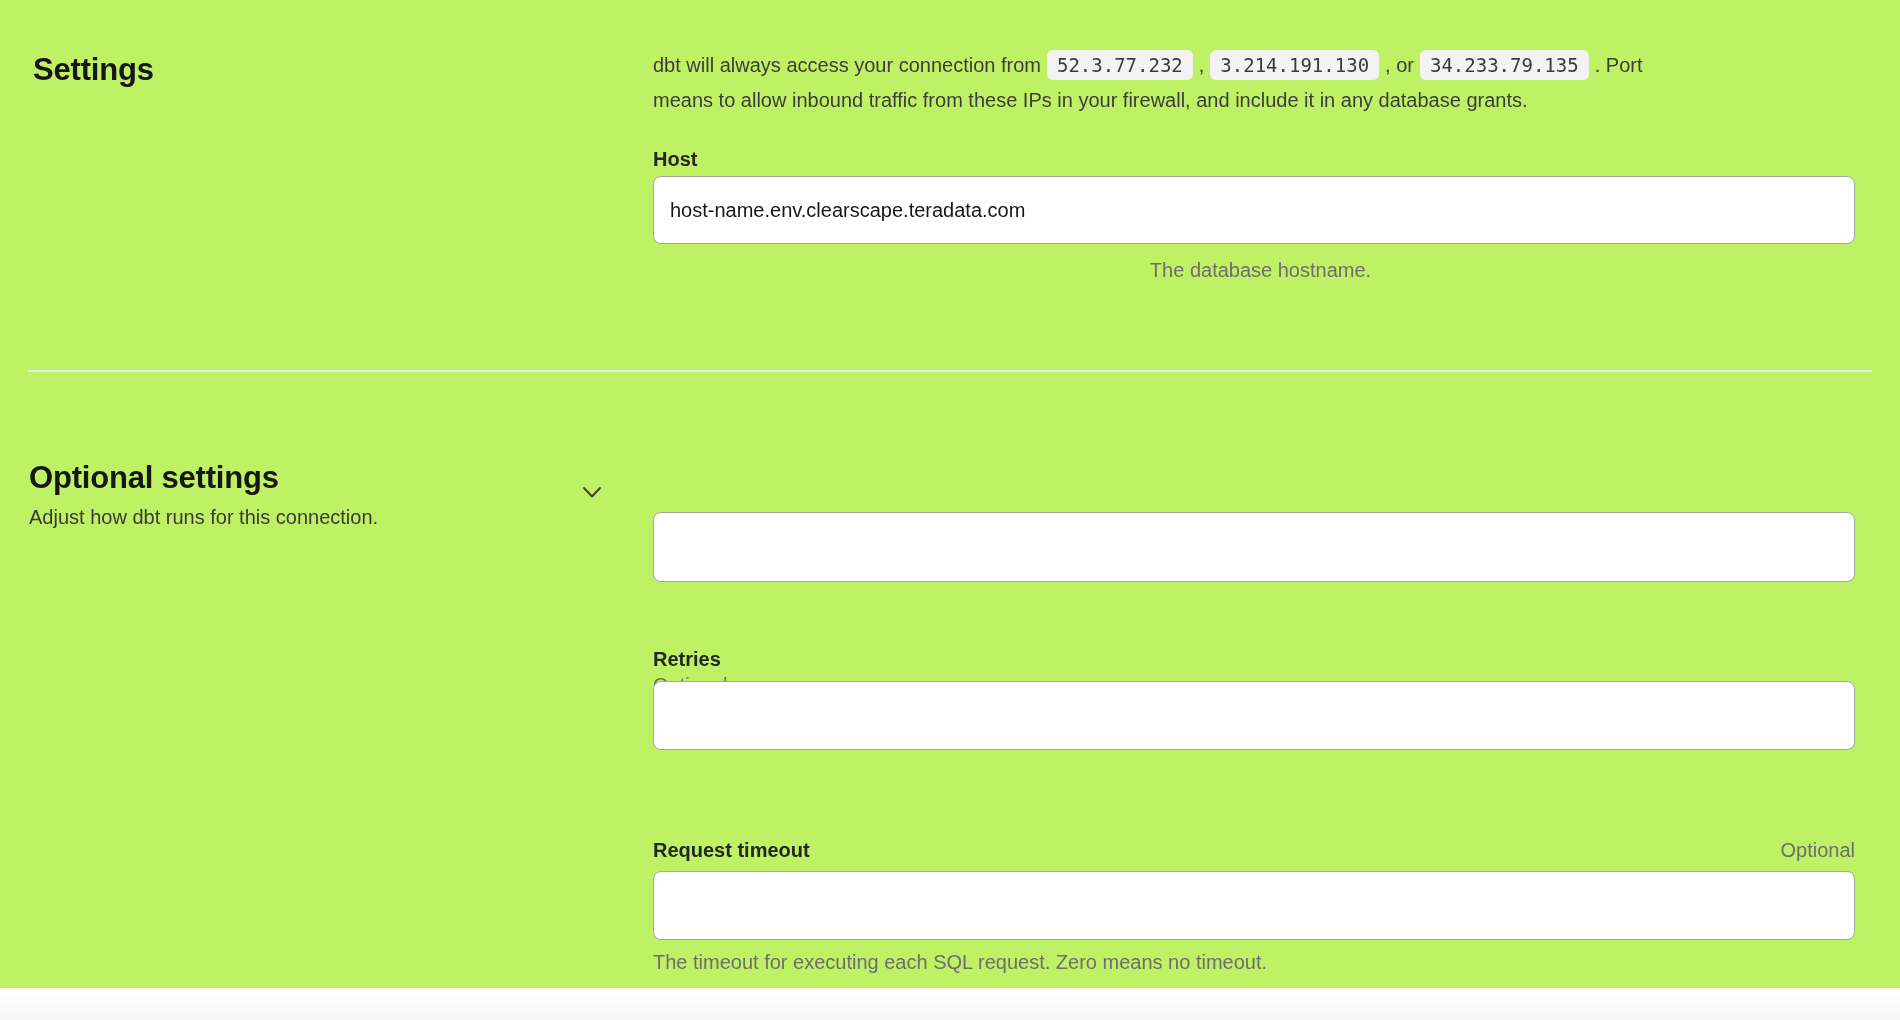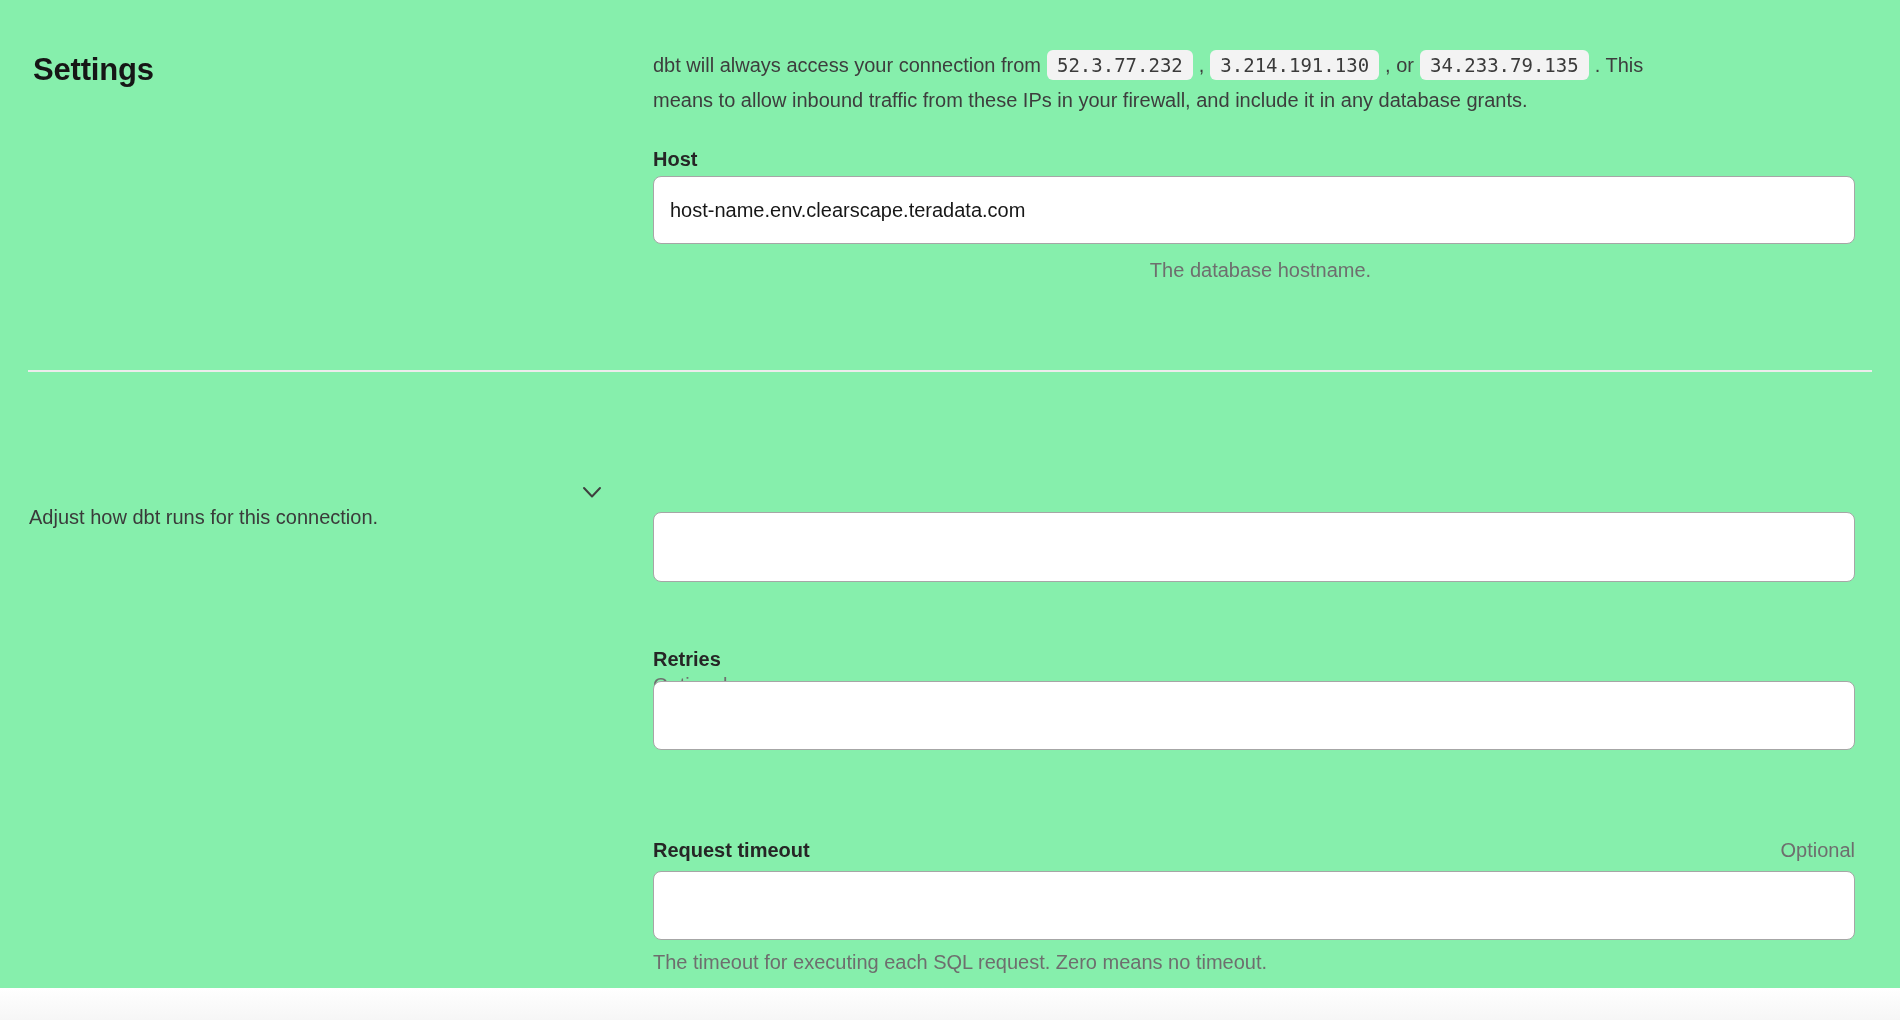--- a/index.html
+++ b/index.html
@@ -1,21 +1,21 @@
 <!DOCTYPE html>
 <html><head>
 <meta charset="utf-8">
 <style>
   * { margin: 0; padding: 0; box-sizing: border-box; }
   html, body { background: #ffffff; }
   .page {
     position: relative;
     width: 1900px;
     height: 1020px;
-    background: #86efac;
+    background: #bef264;
     overflow: hidden;
     font-family: "Liberation Sans", sans-serif;
     color: #3d3d3d;
   }
   .abs { position: absolute; }
 
   
   .section-title {
     font-size: 31px;
     line-height: 40px;
@@ -79,32 +79,33 @@
     background: linear-gradient(180deg, #ffffff 0%, #f6f6f6 100%); }
 </style>
 </head>
 <body>
 
 <div class="page">
 
   <h1 class="abs section-title" style="left:33px; top:50px;">Settings</h1>
 
   <div class="abs intro">
-    <div class="intro-line"><span>dbt will always access your connection from</span><code class="ip-chip">52.3.77.232</code><span>,</span><code class="ip-chip">3.214.191.130</code><span>, or</span><code class="ip-chip">34.233.79.135</code><span>. This</span></div>
+    <div class="intro-line"><span>dbt will always access your connection from</span><code class="ip-chip">52.3.77.232</code><span>,</span><code class="ip-chip">3.214.191.130</code><span>, or</span><code class="ip-chip">34.233.79.135</code><span>. Port</span></div>
     <div class="intro-line"><span>means to allow inbound traffic from these IPs in your firewall, and include it in any database grants.</span></div>
   </div>
 
   <div class="abs field-label" style="left:653px; top:146px;">Host</div>
 
   <input class="abs text-input" style="left: 653px; top: 176px; height: 68px;" type="text" value="host-name.env.clearscape.teradata.com">
 
   <div class="abs field-help" style="left:653px; top:257px;text-align:center;">The database hostname.</div>
 
   <div class="abs divider"></div>
 
+  <h2 class="abs section-title" style="left:29px; top:458px;">Optional settings</h2>
 
   <div class="abs section-subtitle" style="left:29px; top:504px;">Adjust how dbt runs for this connection.</div>
 
   <button class="abs collapse-btn">
     <span style="display:flex;">
       <svg width="20" height="13" viewBox="0 0 20 13" fill="none">
         <path d="M2 2 L10 10.5 L18 2" stroke="#3f3f3f" stroke-width="2" stroke-linecap="round" stroke-linejoin="round"></path>
       </svg>
     </span>
   </button>

